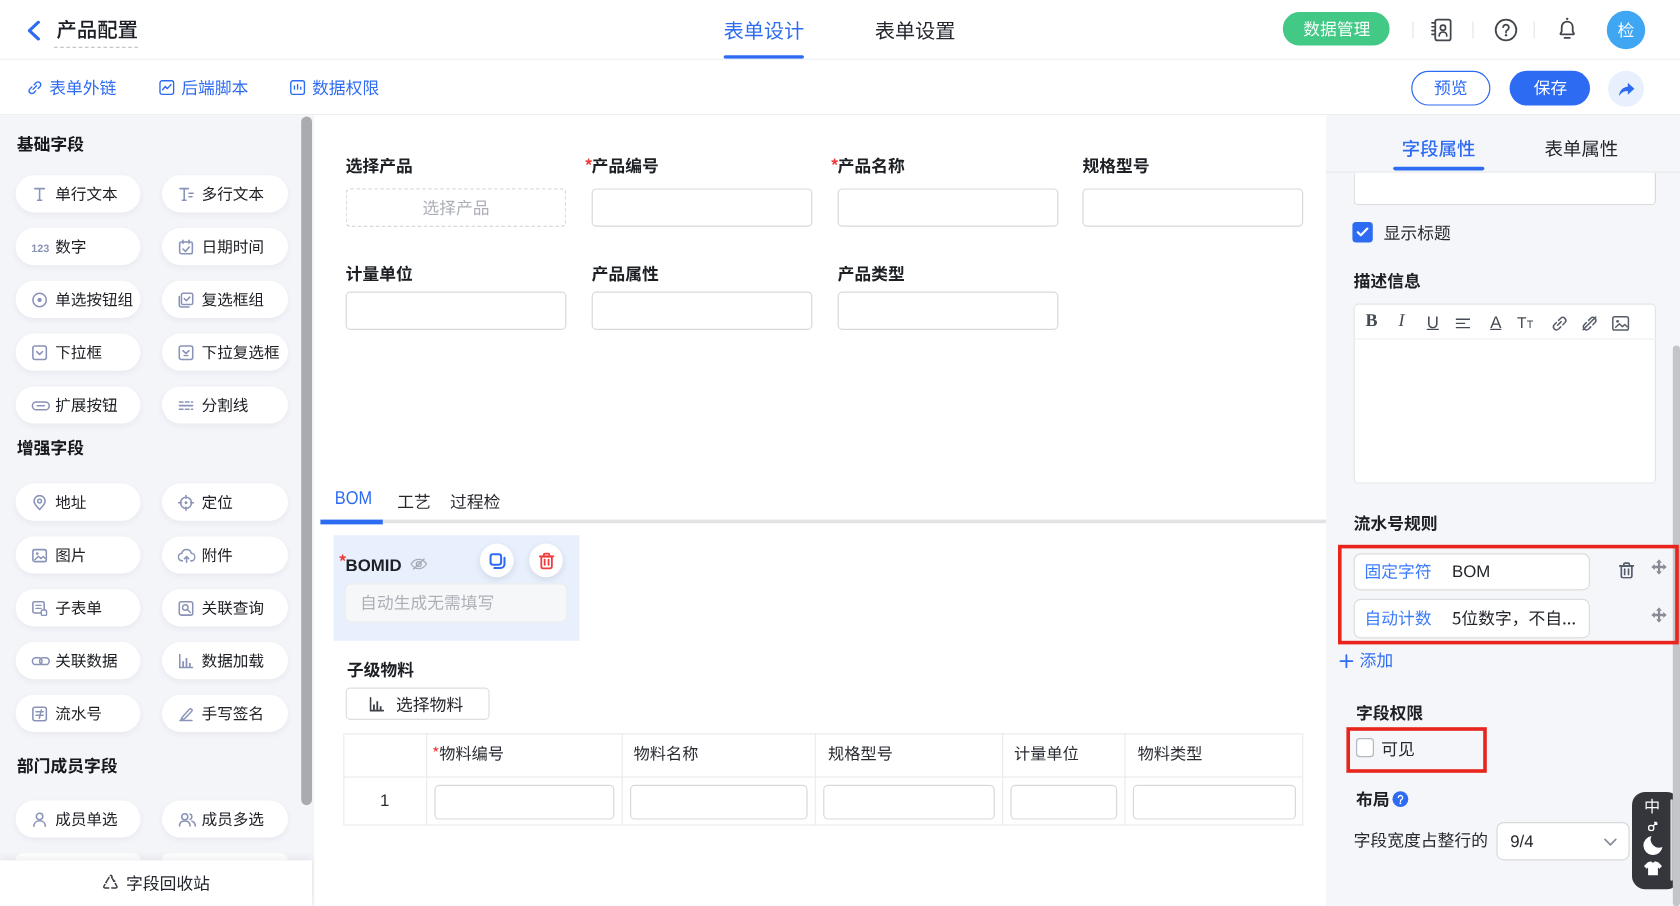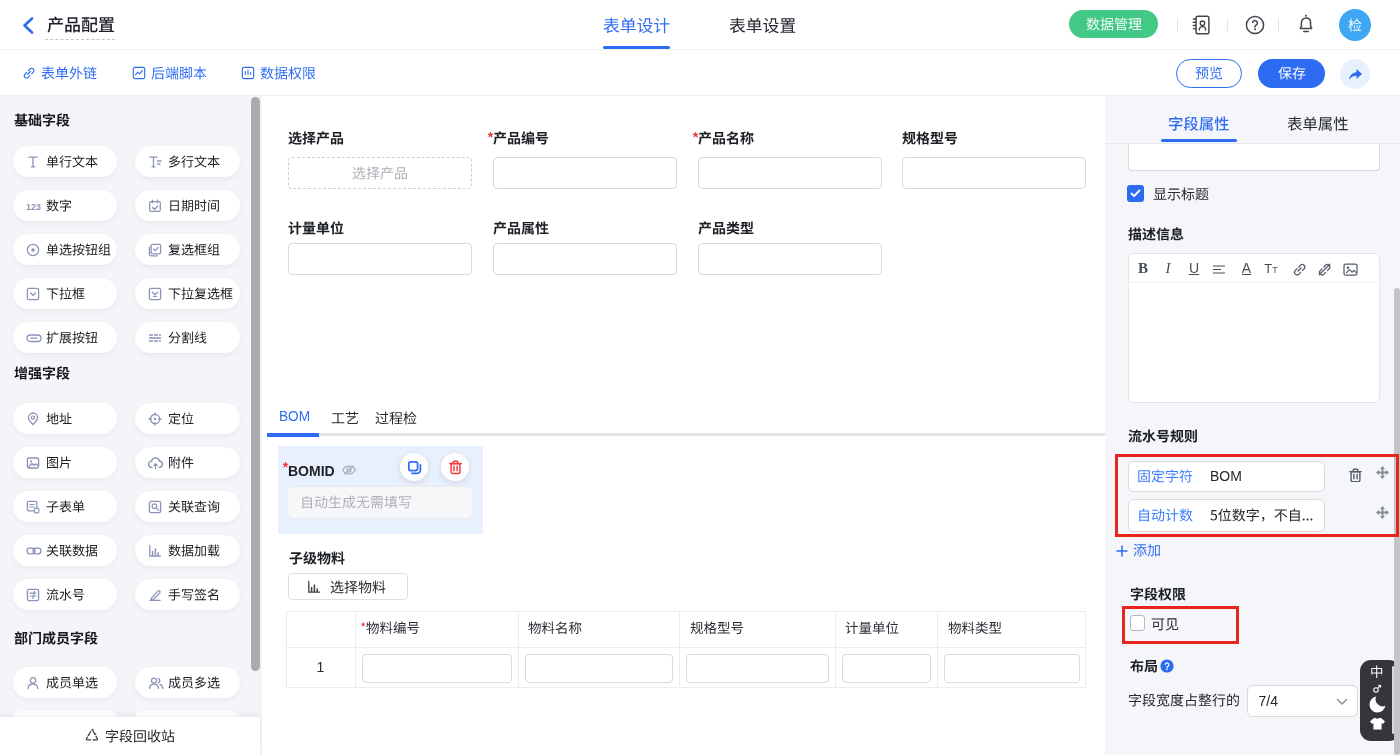--- a/index.html
+++ b/index.html
@@ -994,21 +994,21 @@
         <use href="#g6bb5_400" x="1000"></use>
         <use href="#g5bbd_400" x="2000"></use>
         <use href="#g5ea6_400" x="3000"></use>
         <use href="#g5360_400" x="4000"></use>
         <use href="#g6574_400" x="5000"></use>
         <use href="#g884c_400" x="6000"></use>
         <use href="#g7684_400" x="7000"></use>
       </g>
     </svg></div>
 <div style="position:absolute;left:1246.5px;top:685px;width:111.5px;height:32px;box-sizing:border-box;border:1px solid #d9d9d9;border-radius:6px;background:#fff"></div>
-<div style="position:absolute;left:1258.5px;top:694px;font-family:'Liberation Sans',sans-serif;font-size:14px;color:#22252a;line-height:14px">7/4</div>
+<div style="position:absolute;left:1258.5px;top:694px;font-family:'Liberation Sans',sans-serif;font-size:14px;color:#22252a;line-height:14px">9/4</div>
 <div style="position:absolute;left:1336px;top:698px;line-height:0"><svg width="12" height="8" viewBox="0 0 12 8" fill="none">
       <path d="M1.5 1.5 L6 6 L10.5 1.5" stroke="#8a9099" stroke-width="1.5" stroke-linecap="round" stroke-linejoin="round"></path>
     </svg></div>
 <div style="position:absolute;left:1360px;top:659.5px;width:40px;height:81px;border-radius:11px;background:#35363b"></div>
 <div style="position:absolute;left:1370.2px;top:665.1px;line-height:0"><svg width="13.5" height="14.9" viewBox="0 -880 1000 1100" style="overflow:visible" fill="#fff">
       <g transform="scale(1,-1)">
         <use href="#g4e2d_400" x="0"></use>
       </g>
     </svg></div>
 <svg style="position:absolute;left:1373px;top:684px" width="9" height="9" viewBox="0 0 9 9">

